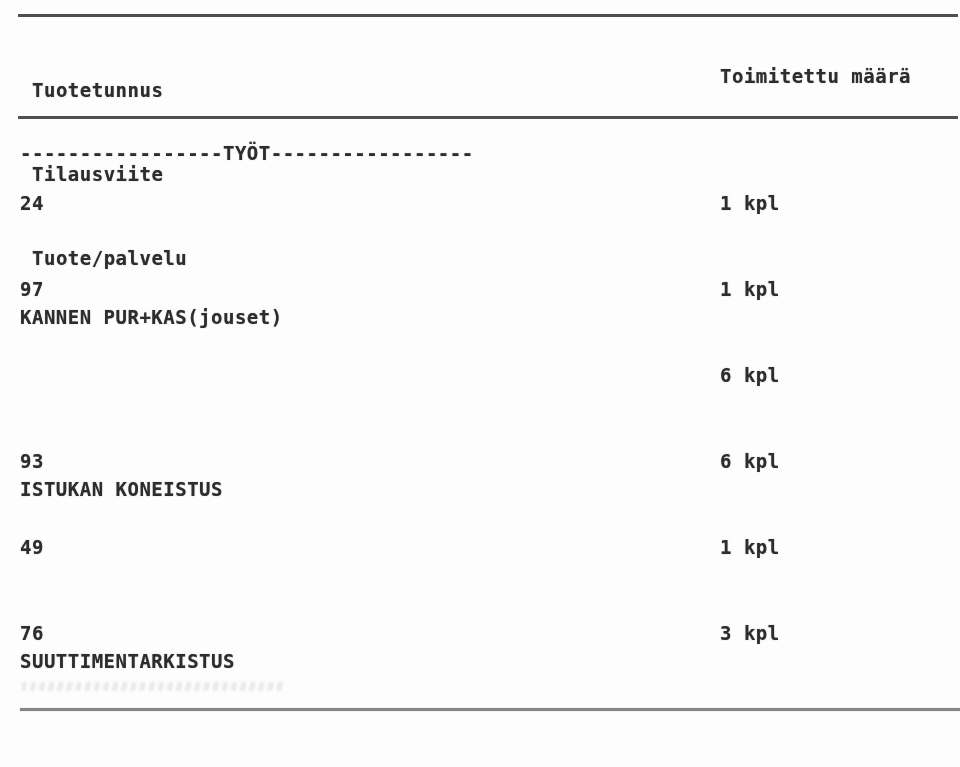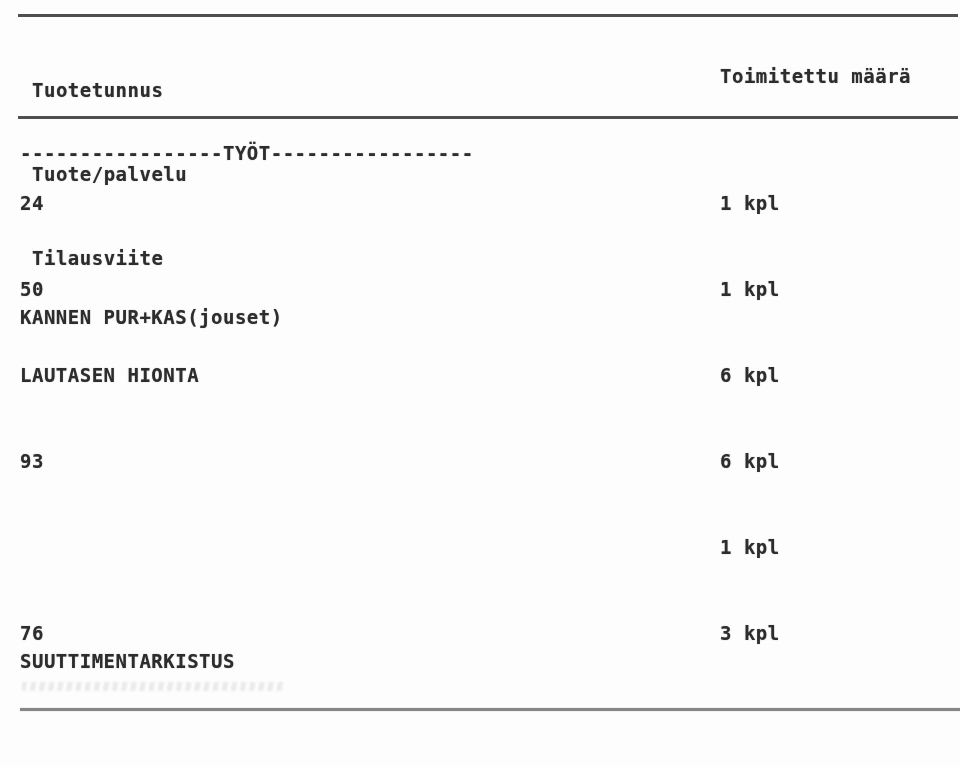--- a/index.html
+++ b/index.html
@@ -97,50 +97,51 @@
 </style>
 </head>
 <body>
 
 <div class="page">
 
   <div class="rule rule-dark rule-top"></div>
 
   <div class="header-left">
     <div>Tuotetunnus</div>
+    <div>Tilausviite</div>
     <div>Tuote/palvelu</div>
-    <div>Tilausviite</div>
   </div>
 
   <div class="header-qty">Toimitettu määrä</div>
 
   <div class="rule rule-dark rule-header-bottom"></div>
 
   <div class="section-divider">-----------------TYÖT-----------------</div>
 
   <div class="items">
 
   <div class="item-row">
       <span class="item-code">24</span>
       <span class="item-qty">1 kpl</span>
     </div>
       <div class="item-row">
-      <span class="item-code">50</span>
+      <span class="item-code">97</span>
       <span class="item-desc">KANNEN PUR+KAS(jouset)</span>
       <span class="item-qty">1 kpl</span>
     </div>
       <div class="item-row">
-      <span class="item-desc">LAUTASEN HIONTA</span>
       <span class="item-qty">6 kpl</span>
     </div>
       <div class="item-row">
       <span class="item-code">93</span>
+      <span class="item-desc">ISTUKAN KONEISTUS</span>
       <span class="item-qty">6 kpl</span>
     </div>
       <div class="item-row">
+      <span class="item-code">49</span>
       <span class="item-qty">1 kpl</span>
     </div>
       <div class="item-row">
       <span class="item-code">76</span>
       <span class="item-desc">SUUTTIMENTARKISTUS</span>
       <span class="item-qty">3 kpl</span>
     </div>
     </div>
 
   <div class="bleed-artifact"></div>

